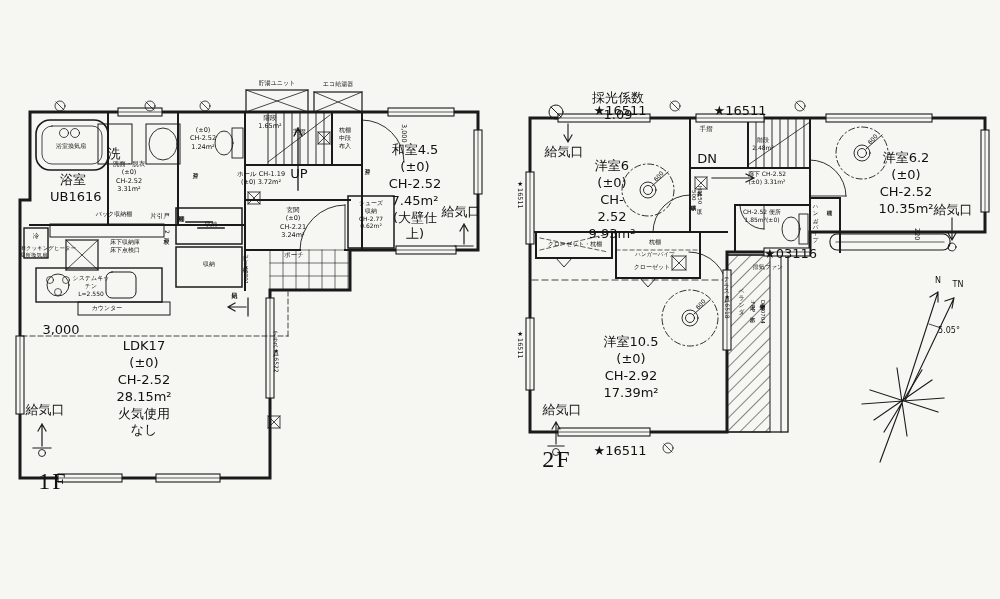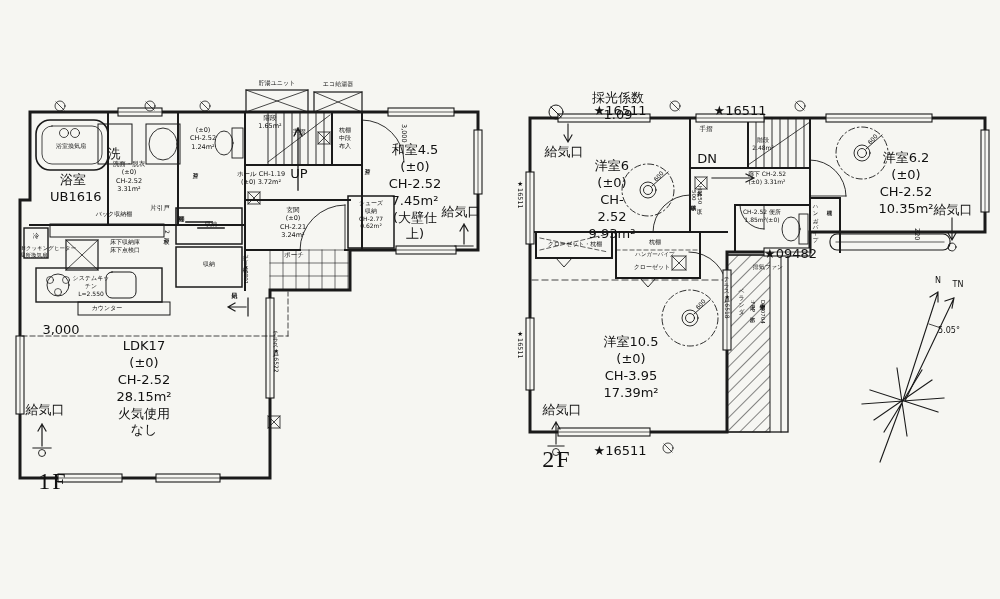--- a/index.html
+++ b/index.html
@@ -247,48 +247,48 @@
 <div class="lbl t6" style="left:88px;top:304px;width:38px">カウンター</div>
 <div class="lbl t5" style="left:20px;top:245px;width:72px;text-align:left">IHクッキングヒーター
 局所換気扇</div>
 <div class="lbl t65" style="left:28px;top:232px;width:16px">冷</div>
 <div class="lbl t6" style="left:84px;top:210px;width:60px">バック収納棚</div>
 <div class="lbl t6" style="left:98px;top:238px;width:54px">床下収納庫
 床下点検口</div>
 <div class="lbl t6" style="left:196px;top:220px;width:30px">収納</div>
 <div class="lbl t6" style="left:194px;top:260px;width:30px">収納</div>
 <div class="lbl v t6" style="left:178px;top:211px">可動棚</div>
-<div class="lbl t65" style="left:142px;top:204px;width:36px">片引戸</div>
+<div class="lbl t65" style="left:142px;top:212px;width:36px">片引戸</div>
 <div class="lbl v t6" style="left:192px;top:168px">片引戸</div>
 <div class="lbl v t6" style="left:364px;top:164px">片引戸</div>
 <div class="lbl v t6" style="left:163px;top:230px">2枚引戸</div>
 <div class="lbl t7" style="left:24px;top:402px;width:42px">給気口</div>
 <div class="lbl t7" style="left:440px;top:204px;width:42px">給気口</div>
 <div class="lbl v t6" style="left:231px;top:288px">給気口</div>
 
 <div class="lbl title" style="left:532px;top:444px;width:50px">2F</div>
 <div class="lbl t7" style="left:578px;top:90px;width:80px">採光係数1.09</div>
 <div class="lbl t7" style="left:590px;top:103px;width:60px">★16511</div>
 <div class="lbl t7" style="left:710px;top:103px;width:60px">★16511</div>
 <div class="lbl v t65" style="left:516px;top:180px">★16511</div>
 <div class="lbl v t65" style="left:516px;top:330px">★16511</div>
 <div class="lbl t7" style="left:590px;top:443px;width:60px">★16511</div>
-<div class="lbl t7" style="left:764px;top:246px;width:50px">★09482</div>
+<div class="lbl t7" style="left:764px;top:246px;width:50px">★03116</div>
 <div class="lbl v t6" style="left:723px;top:272px">テラス戸★16518</div>
 <div class="lbl t7" style="left:586px;top:158px;width:52px">洋室6
 (±0)
 CH-2.52
 9.93m²</div>
 <div class="lbl t7" style="left:878px;top:150px;width:56px">洋室6.2
 (±0)
 CH-2.52
 10.35m²</div>
 <div class="lbl t7" style="left:602px;top:334px;width:58px">洋室10.5
 (±0)
-CH-3.95
+CH-2.92
 17.39m²</div>
 <div class="lbl t65" style="left:692px;top:125px;width:28px">手摺</div>
 <div class="lbl t7 b" style="left:696px;top:151px;width:22px">DN</div>
 <div class="lbl t6" style="left:742px;top:136px;width:42px">階段
 2.48m²</div>
 <div class="lbl t6" style="left:730px;top:170px;width:74px">廊下 CH-2.52
 (±0) 3.31m²</div>
 <div class="lbl v t5" style="left:691px;top:186px">天井H1150以下
 500以下収納</div>
 <div class="lbl t6" style="left:734px;top:208px;width:56px">CH-2.52 便所

